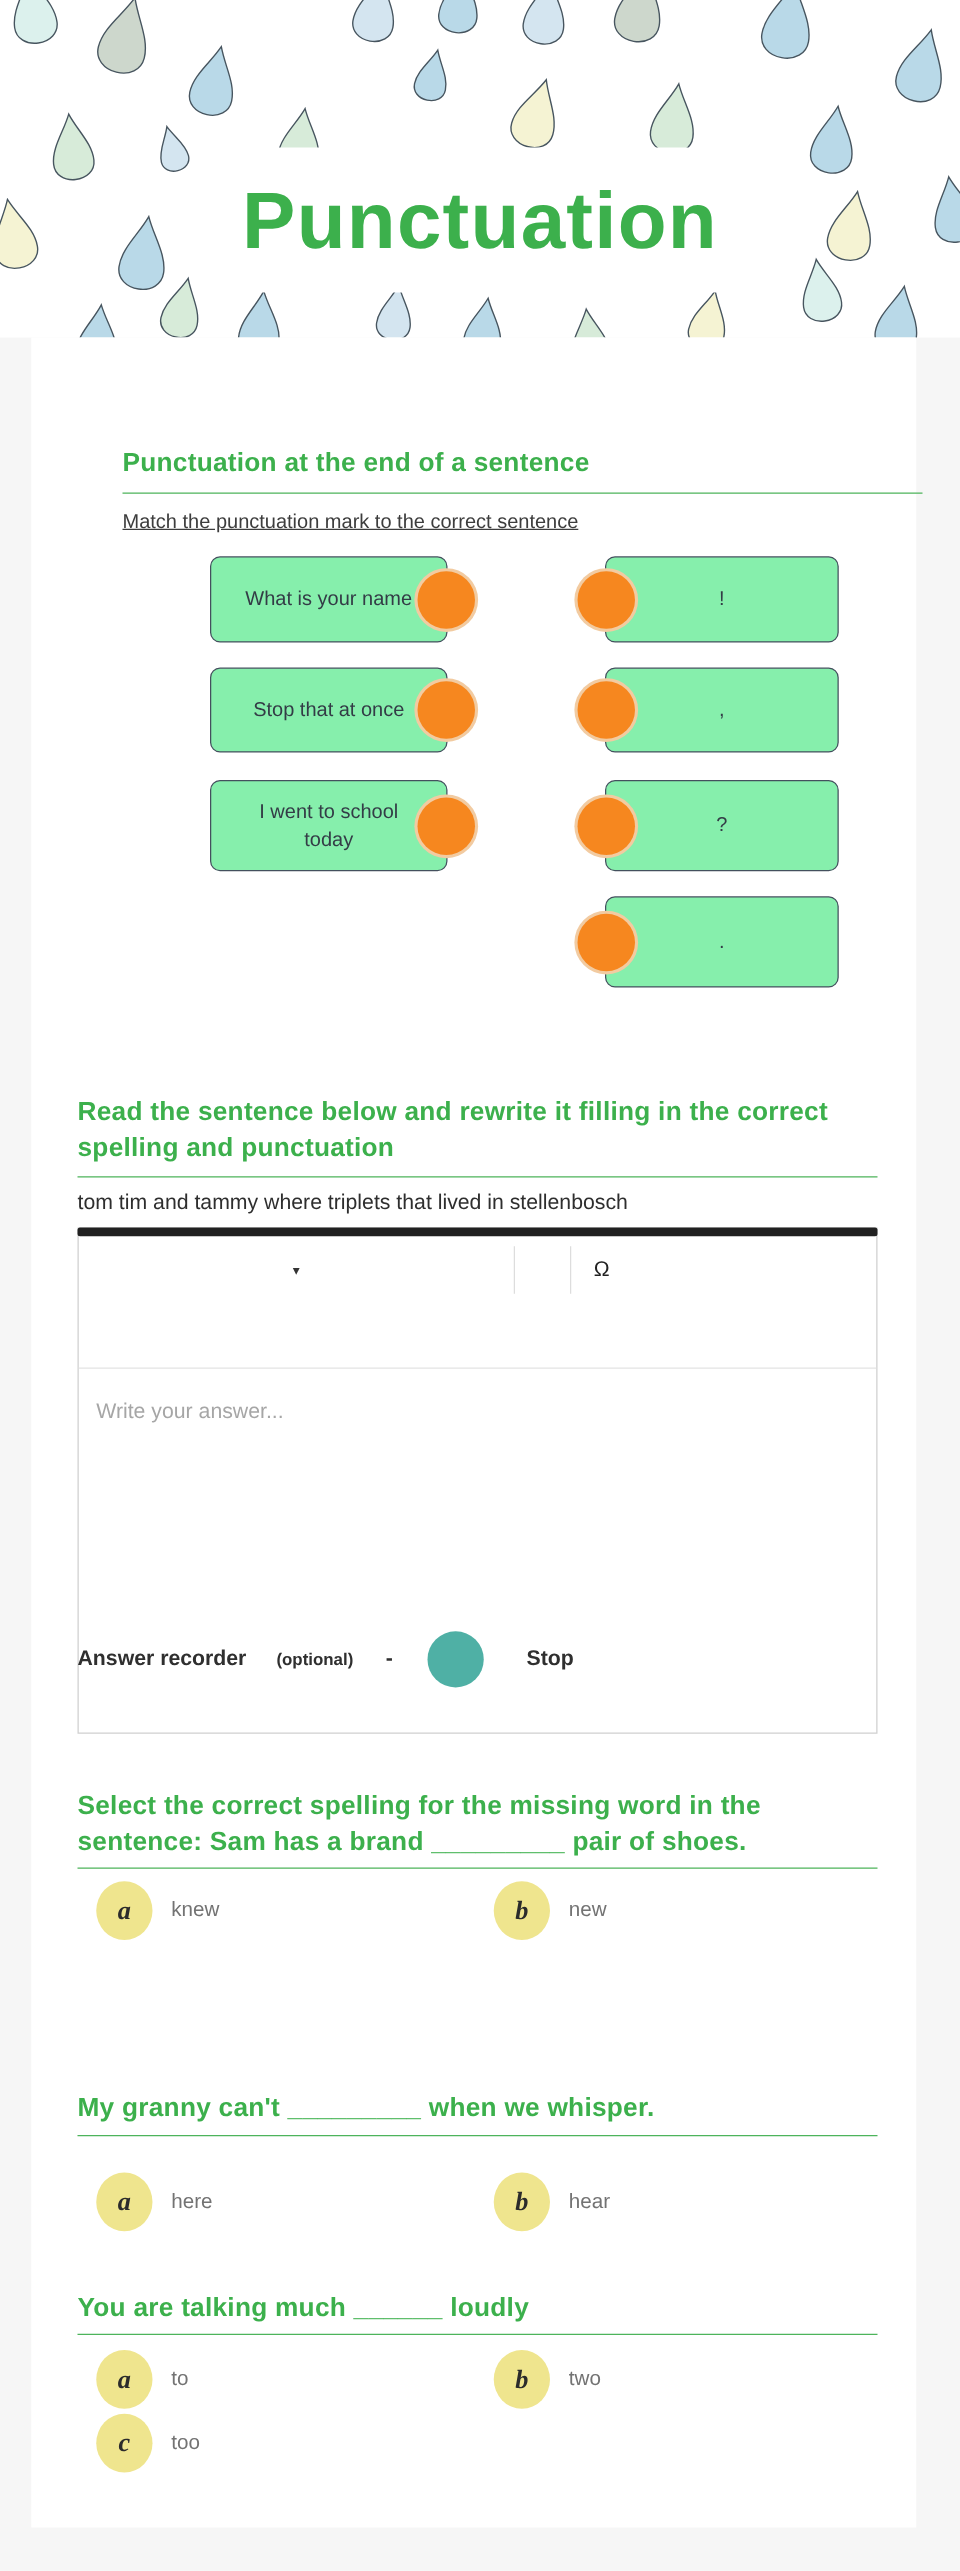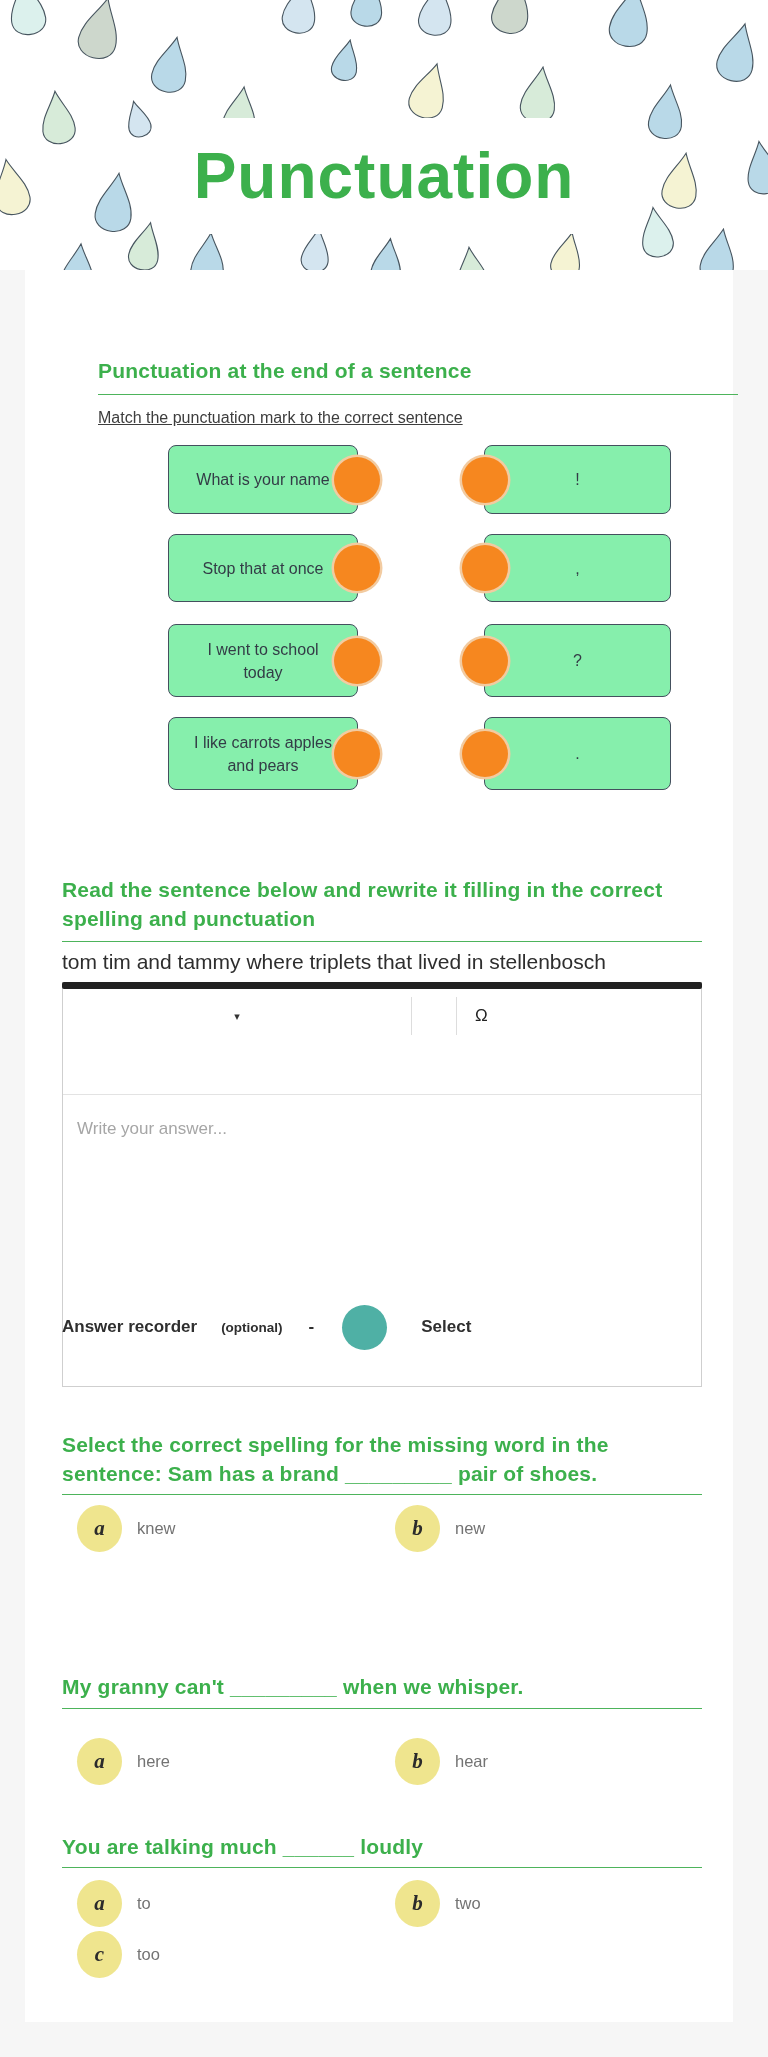--- a/index.html
+++ b/index.html
@@ -74,21 +74,21 @@
   .dot {
     position: absolute; top: 50%; width: 46px; height: 46px;
     margin-top: -23px; border-radius: 50%;
     background: #f6871f;
     box-shadow: 0 0 0 2.5px #f2cba1;
   }
   .match-box.left  .dot { right: -23px; }
   .match-box.right .dot { left: -23px; }
 
   
-  .prompt { margin-top: 9px; font-size: 21px; line-height: 22px; color: #2e2e2e; }
+  .prompt { margin-top: 9px; font-size: 17px; line-height: 22px; color: #2e2e2e; }
   .editor { margin-top: 9px; width: 640px; border: 1px solid #cfcfcf; background: #fff; }
   .ed-topbar { height: 7px; background: #212121; border-radius: 2px; margin: -1px -1px 0 -1px; }
   .ed-toolbar { height: 104px; border-bottom: 1px solid #e3e3e3; }
   .ed-toolbar-row { height: 50px; margin-top: 2px; display: flex; align-items: center; }
   .ed-seg-dropdown { width: 348px; display: flex; align-items: center; justify-content: center; cursor: pointer; }
   .caret { font-size: 11px; color: #333; }
   .ed-divider { width: 1px; height: 38px; background: #dddddd; }
   .ed-seg-gap { width: 44px; height: 38px; }
   .ed-omega-btn { padding: 0 0 0 18px; font-size: 17px; color: #222; cursor: pointer; }
   .ed-body { height: 291px; padding: 24px 14px; }
@@ -198,24 +198,20 @@
         <div class="match-box left">
           <span>I went to school today</span>
           <span class="dot"></span>
         </div>
         <div class="match-box right">
           <span>?</span>
           <span class="dot"></span>
         </div>
       </div>
       <div class="match-row r4">
-        <div class="match-box left">
-          <span>I like carrots apples and pears</span>
-          <span class="dot"></span>
-        </div>
         <div class="match-box right">
           <span>.</span>
           <span class="dot"></span>
         </div>
       </div>
     </div>
   </div>
 
   <div class="section" id="sec2">
     <h2 class="green-heading">Read the sentence below and rewrite it filling in the correct spelling and punctuation</h2>
@@ -242,21 +238,21 @@
       </div>
     </div>
   </div>
 
   <div class="section" id="sec-recorder">
     <div class="recorder-row">
       <span class="rec-label">Answer recorder</span>
       <span class="rec-optional">(optional)</span>
       <span class="rec-dash">-</span>
       <button class="rec-mic"></button>
-      <span class="rec-voice">Select</span>
+      <span class="rec-voice">Stop</span>
     </div>
   </div>
 
   <div class="section" id="sec3">
     <h2 class="green-heading">Select the correct spelling for the missing word in the sentence: Sam has a brand _________ pair of shoes.</h2>
     <div class="rule"></div>
     <div class="options-row">
       <div class="option col-a">
         <span class="opt-badge">a</span>
         <span class="opt-label">knew</span>

